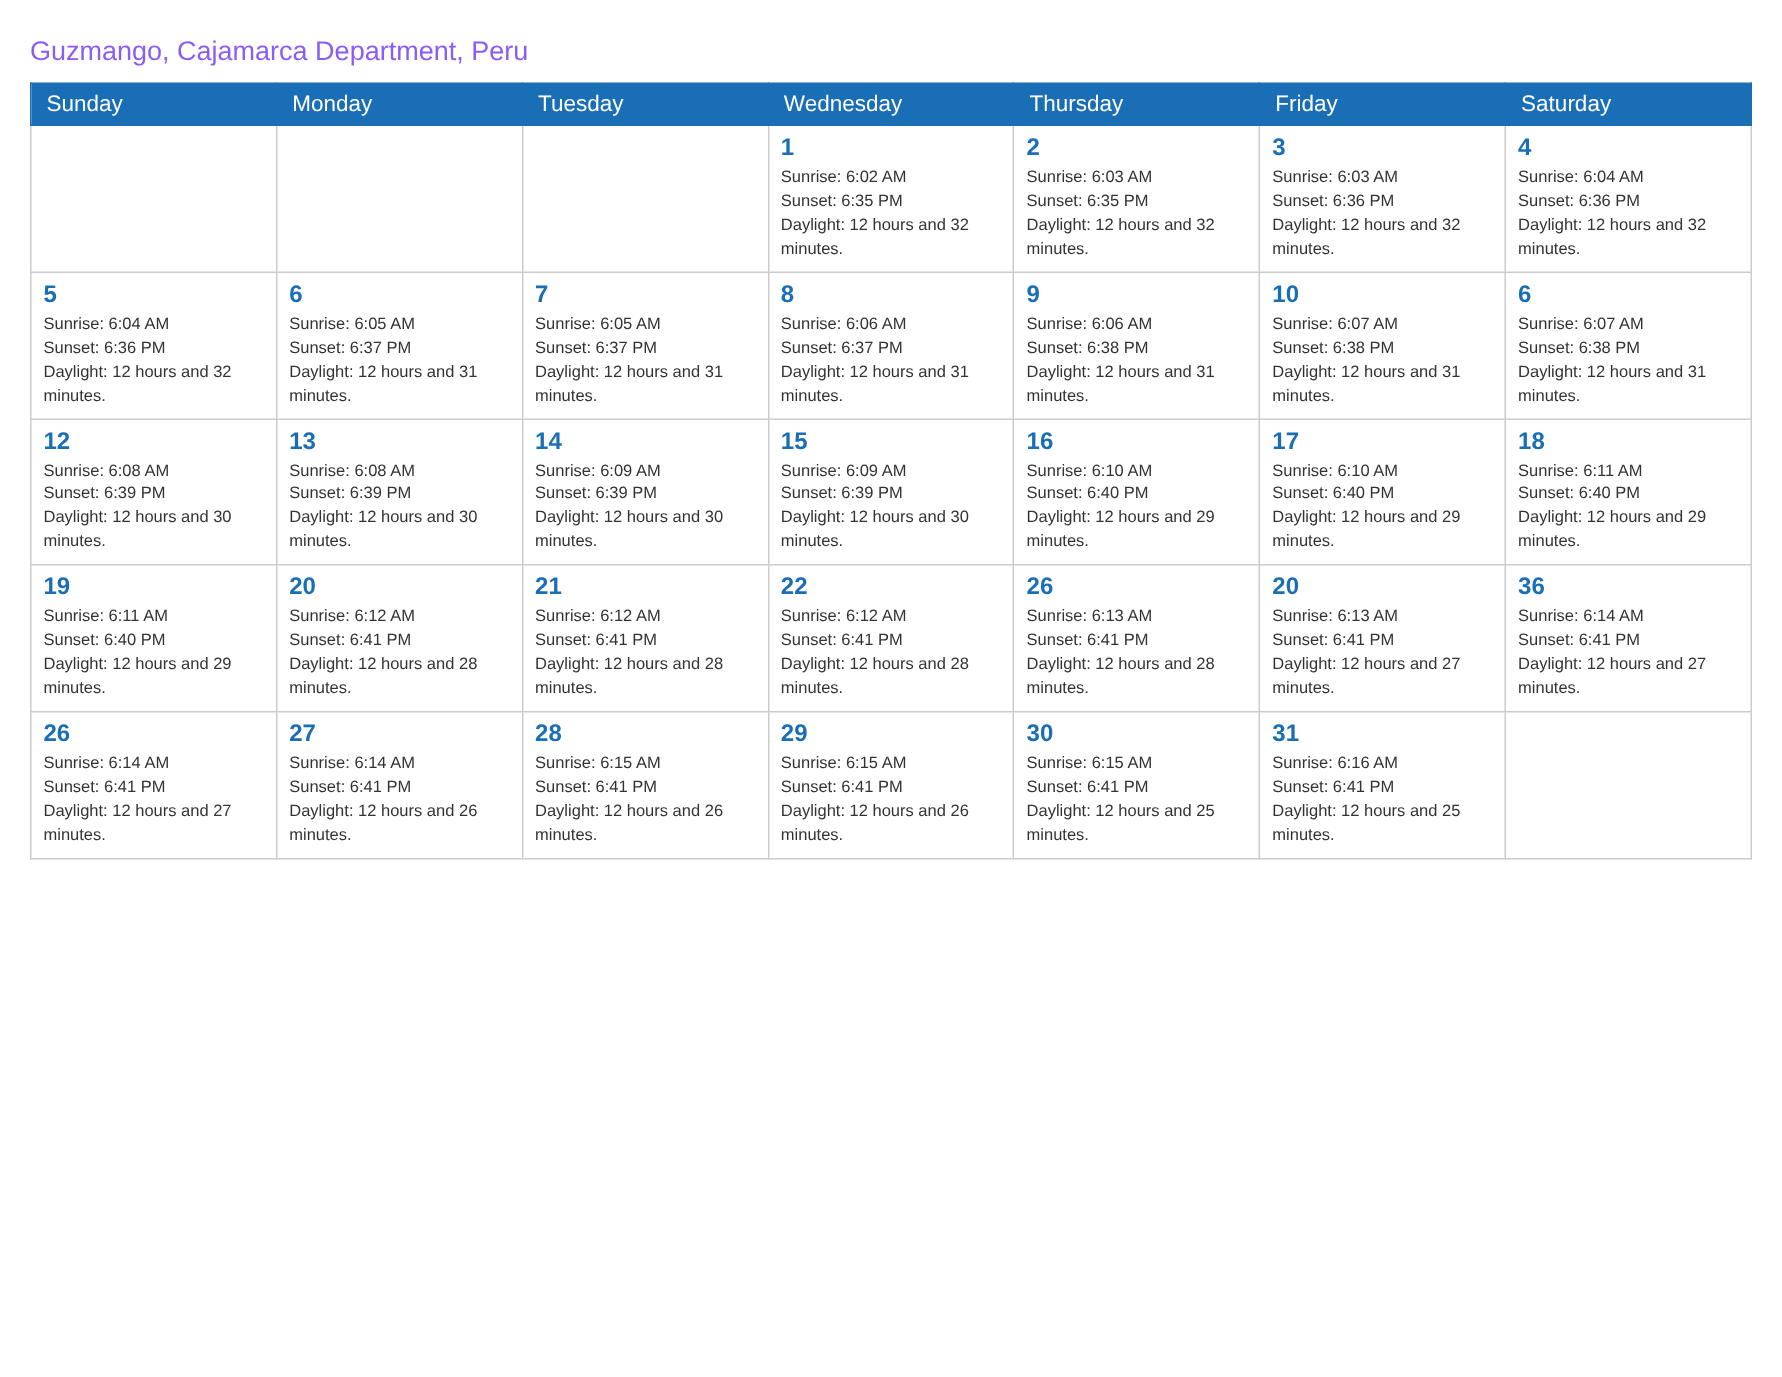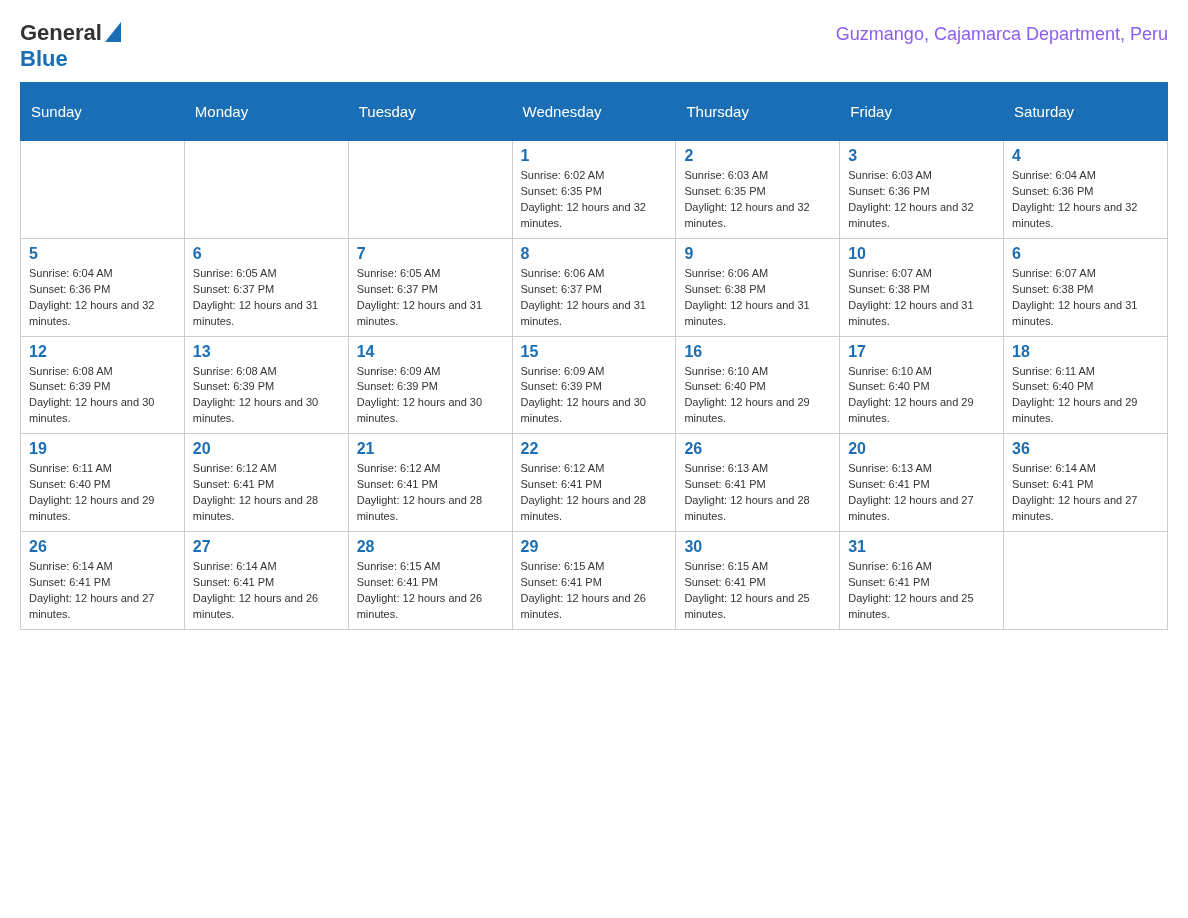--- a/index.html
+++ b/index.html
@@ -40,21 +40,21 @@
       margin-top: 4px;
     }
     .calendar {
       width: 100%;
       border-collapse: collapse;
       margin-top: 10px;
     }
     .calendar th {
       background-color: #1a6eb5;
       color: #fff;
-      padding: 20px 10px;
+      padding: 5px 10px;
       font-size: 15px;
       font-weight: normal;
       text-align: left;
       border: 1px solid #1a6eb5;
     }
     .calendar td {
       vertical-align: top;
       padding: 6px 8px;
       border: 1px solid #ccc;
       width: 14.28%;
@@ -93,27 +93,20 @@
       border-width: 0 0 20px 16px;
       border-color: transparent transparent #1a6eb5 transparent;
       margin-left: 3px;
       margin-bottom: 2px;
     }
   </style>
 </head>
 <body>
 
 <div class="header">
-  <div class="logo-wrap">
-    <div class="logo-row">
-      <span class="logo-text-general">General</span>
-      <span class="logo-arrow"></span>
-    </div>
-    <span class="logo-text-blue">Blue</span>
-  </div>
   <div class="title-section">
     <div class="subtitle">Guzmango, Cajamarca Department, Peru</div>
   </div>
 </div>
 
 <table class="calendar">
   <thead>
     <tr>
     <th>Sunday</th>
         <th>Monday</th>

